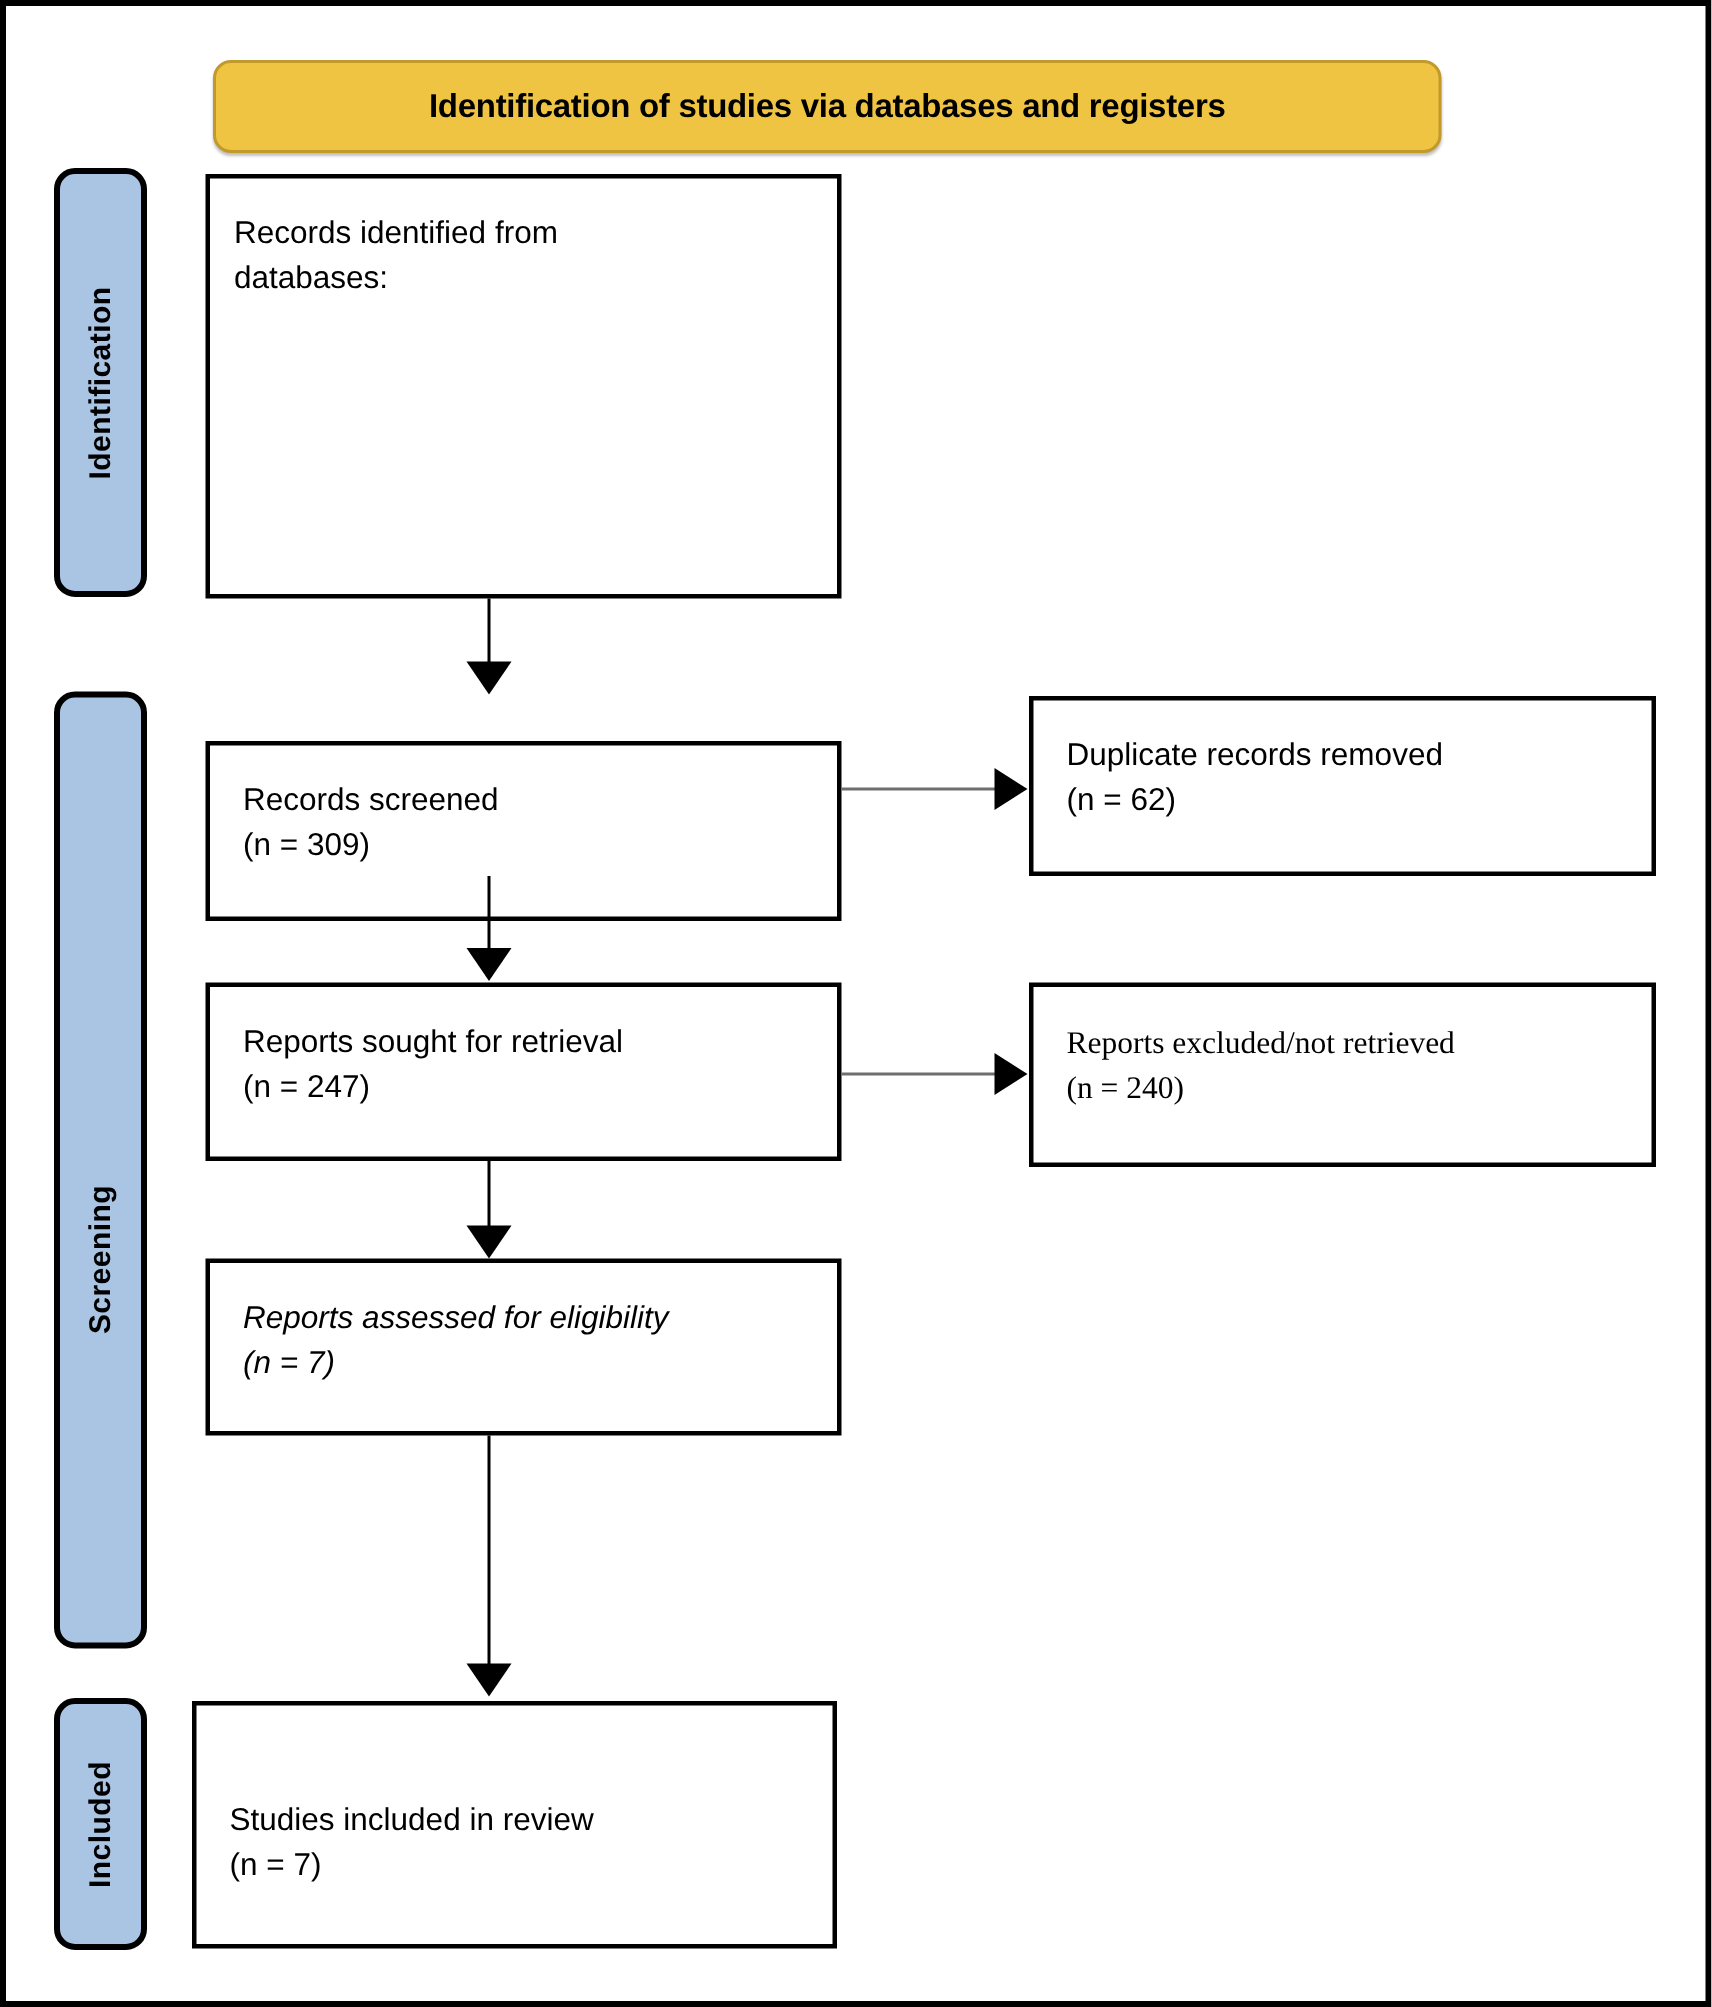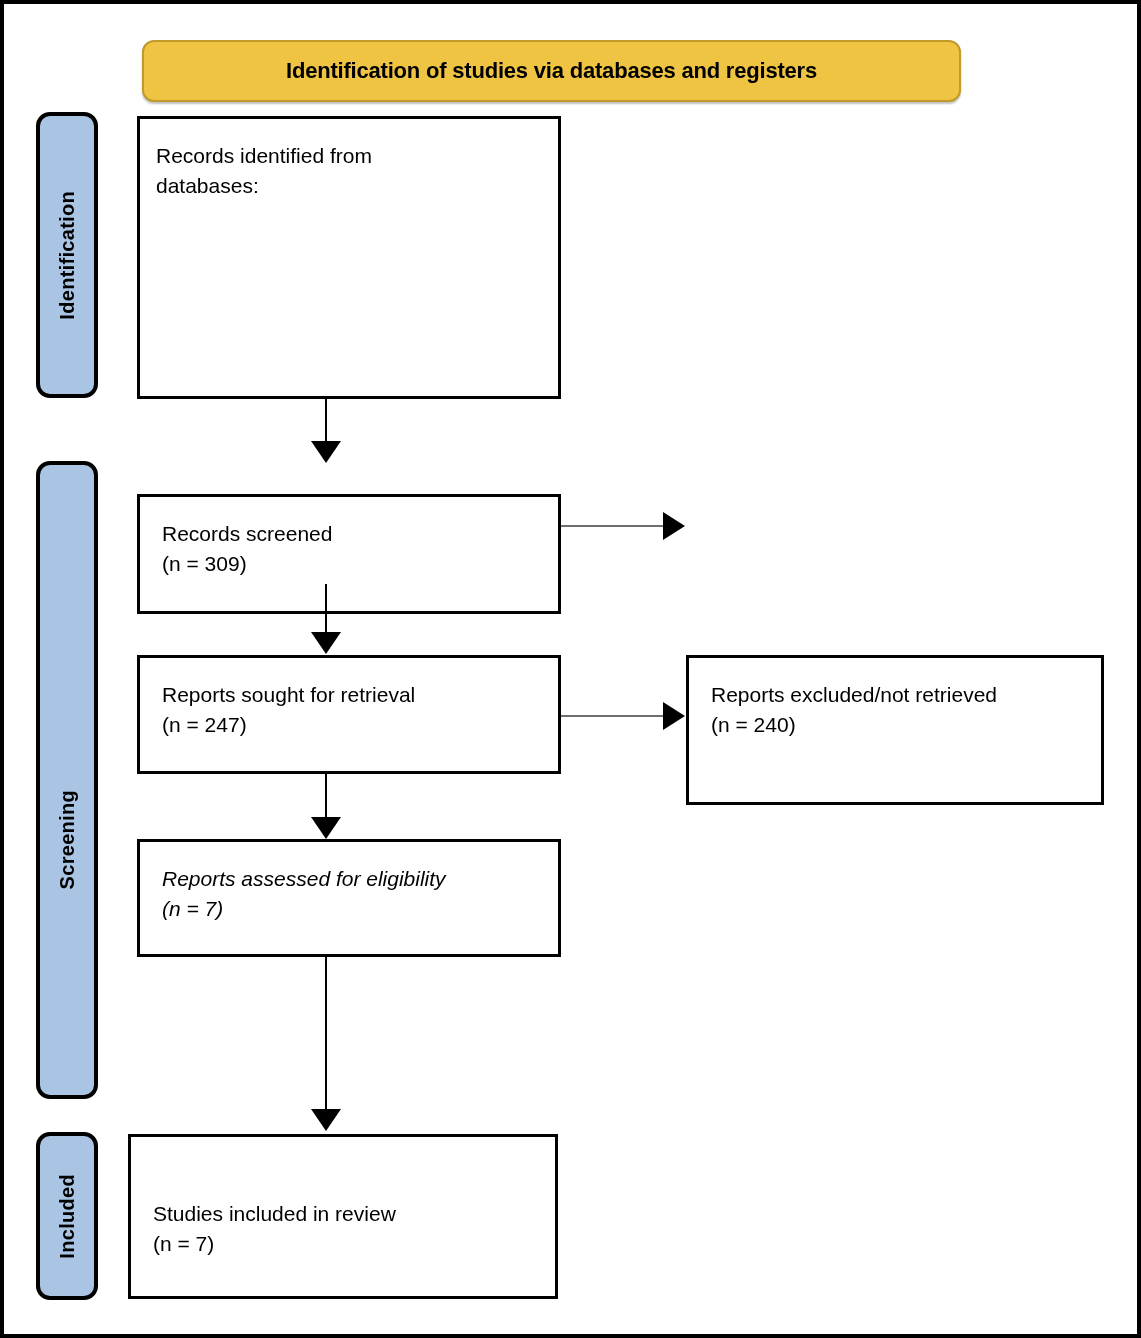--- a/index.html
+++ b/index.html
@@ -92,21 +92,21 @@
     line-height: 30px;
     color: #000000;
     padding-left: 38px;
     white-space: pre-line;
   }
 
   #node-identified      { left: 133px; top: 112px;  width: 424px; height: 283px; padding-left: 16px; }
   #node-screened        { left: 133px; top: 446px;  width: 424px; height: 120px; margin-top: 44px; }
   #node-duplicates      { left: 682px; top: 460px;  width: 418px; height: 120px; }
   #node-sought          { left: 133px; top: 651px;  width: 424px; height: 119px; }
-  #node-excluded        { left: 682px; top: 651px;  width: 418px; height: 150px; }
+  #node-excluded        { left: 682px; top: 651px;  width: 418px; height: 123px; font-family: Liberation Serif, serif; }
   #node-assessed        { left: 133px; top: 835px;  width: 424px; height: 118px; font-style: italic; }
   #node-included        { left: 124px; top: 1130px; width: 430px; height: 165px; }
 
   #node-included .node-text { padding-top: 40px; }
 
   
   .v-line {
     position: absolute;
     width: 2px;
     background: #000000;
@@ -175,20 +175,24 @@
   <div class="node" id="node-identified">
     <div class="node-text">Records identified from
 databases:</div>
   </div>
 
   <div class="node" id="node-screened">
     <div class="node-text">Records screened
 (n = 309)</div>
   </div>
 
+  <div class="node" id="node-duplicates">
+    <div class="node-text">Duplicate records removed
+(n = 62)</div>
+  </div>
 
   <div class="node" id="node-sought">
     <div class="node-text">Reports sought for retrieval
 (n = 247)</div>
   </div>
 
   <div class="node" id="node-excluded">
     <div class="node-text">Reports excluded/not retrieved
 (n = 240)</div>
   </div>

